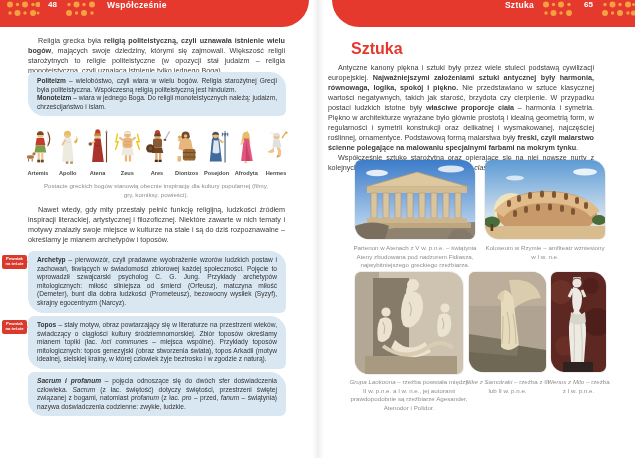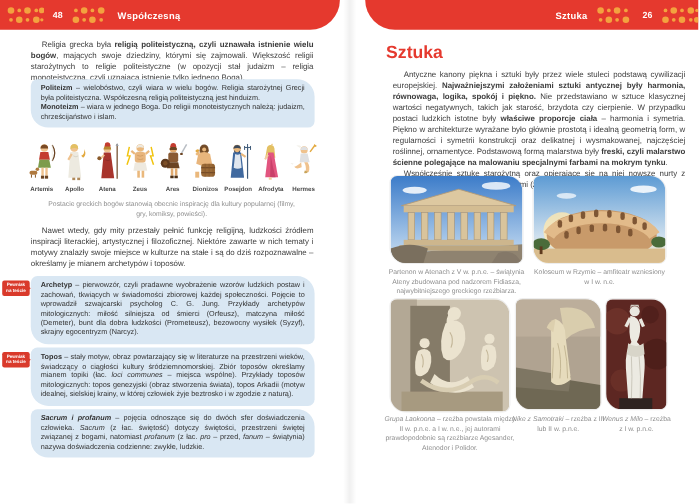--- a/index.html
+++ b/index.html
@@ -2,21 +2,21 @@
 <html lang="pl"><head>
 <meta charset="utf-8">
 <title>Podręcznik – Starożytność / Sztuka</title>
 <style>
   html,body{margin:0;padding:0;background:#fff;}
   .spread{position:relative;width:635px;height:458px;background:#ffffff;overflow:hidden;
           font-family:"Liberation Sans",sans-serif;color:#3c3c3c;}
   .abs{position:absolute;}
   
   .banner{position:absolute;top:0;height:27px;width:303px;background:#e5392e;color:#fff;
-          display:flex;align-items:center;gap:8px;}
+          display:flex;align-items:flex-start;gap:8px;}
   .banner-left{left:0;border-radius:0 0 30px 0;padding-left:6px;}
   .banner-right{left:332px;border-radius:0 0 0 30px;justify-content:flex-end;padding-right:6px;}
   .banner .pg{font-weight:700;font-size:8px;}
   .banner .sect{font-weight:700;font-size:8.5px;letter-spacing:.3px;}
   .dots{width:34px;height:18px;flex:0 0 auto;}
   .spine{position:absolute;left:312px;top:0;width:12px;height:458px;
          background:linear-gradient(90deg,rgba(0,0,0,0) 0%,rgba(0,0,0,.06) 50%,rgba(0,0,0,0) 100%);}
   
   .body-text{font-size:7.2px;line-height:10px;text-align:justify;margin:0;}
   .body-text p{margin:0;text-indent:10px;}
@@ -67,21 +67,21 @@
         <circle cx="4" cy="4.5" r="1.7"></circle>
           <circle cx="11.5" cy="4.5" r="3"></circle>
           <circle cx="19" cy="4.5" r="1.7"></circle>
           <circle cx="27" cy="4.5" r="3"></circle>
         <circle cx="4" cy="13" r="3"></circle>
           <circle cx="11.5" cy="13" r="1.7"></circle>
           <circle cx="19" cy="13" r="3"></circle>
           <circle cx="27" cy="13" r="1.7"></circle>
       </g>
     </svg>
-    <span class="sect">Współczesną</span>
+    <span class="sect">Współcześnie</span>
   </header>
 
   <p class="abs body-text indent" style="left:28px;top:36px;width:257px;"><span>Religia grecka była </span><span style="font-weight: 700;">religią politeistyczną, czyli uznawała istnienie wielu bogów</span><span>, mających swoje dziedziny, którymi się zajmowali. Większość religii starożytnych to religie politeistyczne (w opozycji stał judaizm – religia monoteistyczna, czyli uznająca istnienie tylko jednego Boga).</span></p>
 
   <div class="abs bluebox" style="left:28px;top:72px;width:258px;">
     <p><span style="font-weight: 700;">Politeizm</span><span> – wielobóstwo, czyli wiara w wielu bogów. Religia starożytnej Grecji była politeistyczna. Współczesną religią politeistyczną jest hinduizm.</span></p>
     <p><span style="font-weight: 700;">Monoteizm</span><span> – wiara w jednego Boga. Do religii monoteistycznych należą: judaizm, chrześcijaństwo i islam.</span></p>
   </div>
 
   <div class="abs gods" style="left:24px;top:124px;width:266px;height:52px;">
@@ -255,40 +255,40 @@
         <circle cx="4" cy="4.5" r="3"></circle>
           <circle cx="11.5" cy="4.5" r="1.7"></circle>
           <circle cx="19" cy="4.5" r="3"></circle>
           <circle cx="27" cy="4.5" r="1.7"></circle>
         <circle cx="4" cy="13" r="1.7"></circle>
           <circle cx="11.5" cy="13" r="3"></circle>
           <circle cx="19" cy="13" r="1.7"></circle>
           <circle cx="27" cy="13" r="3"></circle>
       </g>
     </svg>
-    <span class="pg">26</span>
+    <span class="pg">65</span>
     <svg class="dots" viewBox="0 0 34 18">
       <g fill="#f3a23f">
         <circle cx="4" cy="4.5" r="1.7"></circle>
           <circle cx="11.5" cy="4.5" r="3"></circle>
           <circle cx="19" cy="4.5" r="1.7"></circle>
           <circle cx="27" cy="4.5" r="3"></circle>
           <circle cx="32.5" cy="4.5" r="1.5"></circle>
         <circle cx="4" cy="13" r="3"></circle>
           <circle cx="11.5" cy="13" r="1.7"></circle>
           <circle cx="19" cy="13" r="3"></circle>
           <circle cx="27" cy="13" r="1.7"></circle>
           <circle cx="32.5" cy="13" r="2.6"></circle>
       </g>
     </svg>
   </header>
 
   <h1 class="abs h-sztuka" style="left:351px;top:40px;">Sztuka</h1>
 
-  <div class="abs body-text" style="left:357px;top:63px;width:266px;">
+  <div class="abs body-text" style="left:328px;top:63px;width:266px;">
     <p><span>Antyczne kanony piękna i sztuki były przez wiele stuleci podstawą cywilizacji europejskiej. </span><span style="font-weight: 700;">Najważniejszymi założeniami sztuki antycznej były harmonia, równowaga, logika, spokój i piękno.</span><span> Nie przedstawiano w sztuce klasycznej wartości negatywnych, takich jak starość, brzydota czy cierpienie. W przypadku postaci ludzkich istotne były </span><span style="font-weight: 700;">właściwe proporcje ciała</span><span> – harmonia i symetria. Piękno w architekturze wyrażane było głównie prostotą i idealną geometrią form, w regularności i symetrii konstrukcji oraz delikatnej i wysmakowanej, najczęściej roślinnej, ornamentyce. Podstawową formą malarstwa były </span><span style="font-weight: 700;">freski, czyli malarstwo ścienne polegające na malowaniu specjalnymi farbami na mokrym tynku</span><span>.</span></p>
     <p><span>Współcześnie sztukę starożytną oraz opierające się na niej nowsze nurty z kolejnych epok określamy klasycznymi (z łac. </span><span style="font-style: italic;">classicus</span><span> – wzorowy).</span></p>
   </div>
 
   <div class="photo" style="left:355px;top:160px;width:120px;height:79px;">
     <svg viewBox="0 0 120 79" preserveAspectRatio="none">
       <defs>
         <linearGradient id="skyP" x1="0" y1="0" x2="0" y2="1">
           <stop offset="0" stop-color="#3c7cc9"></stop>
             <stop offset="1" stop-color="#cfe3f5"></stop>

